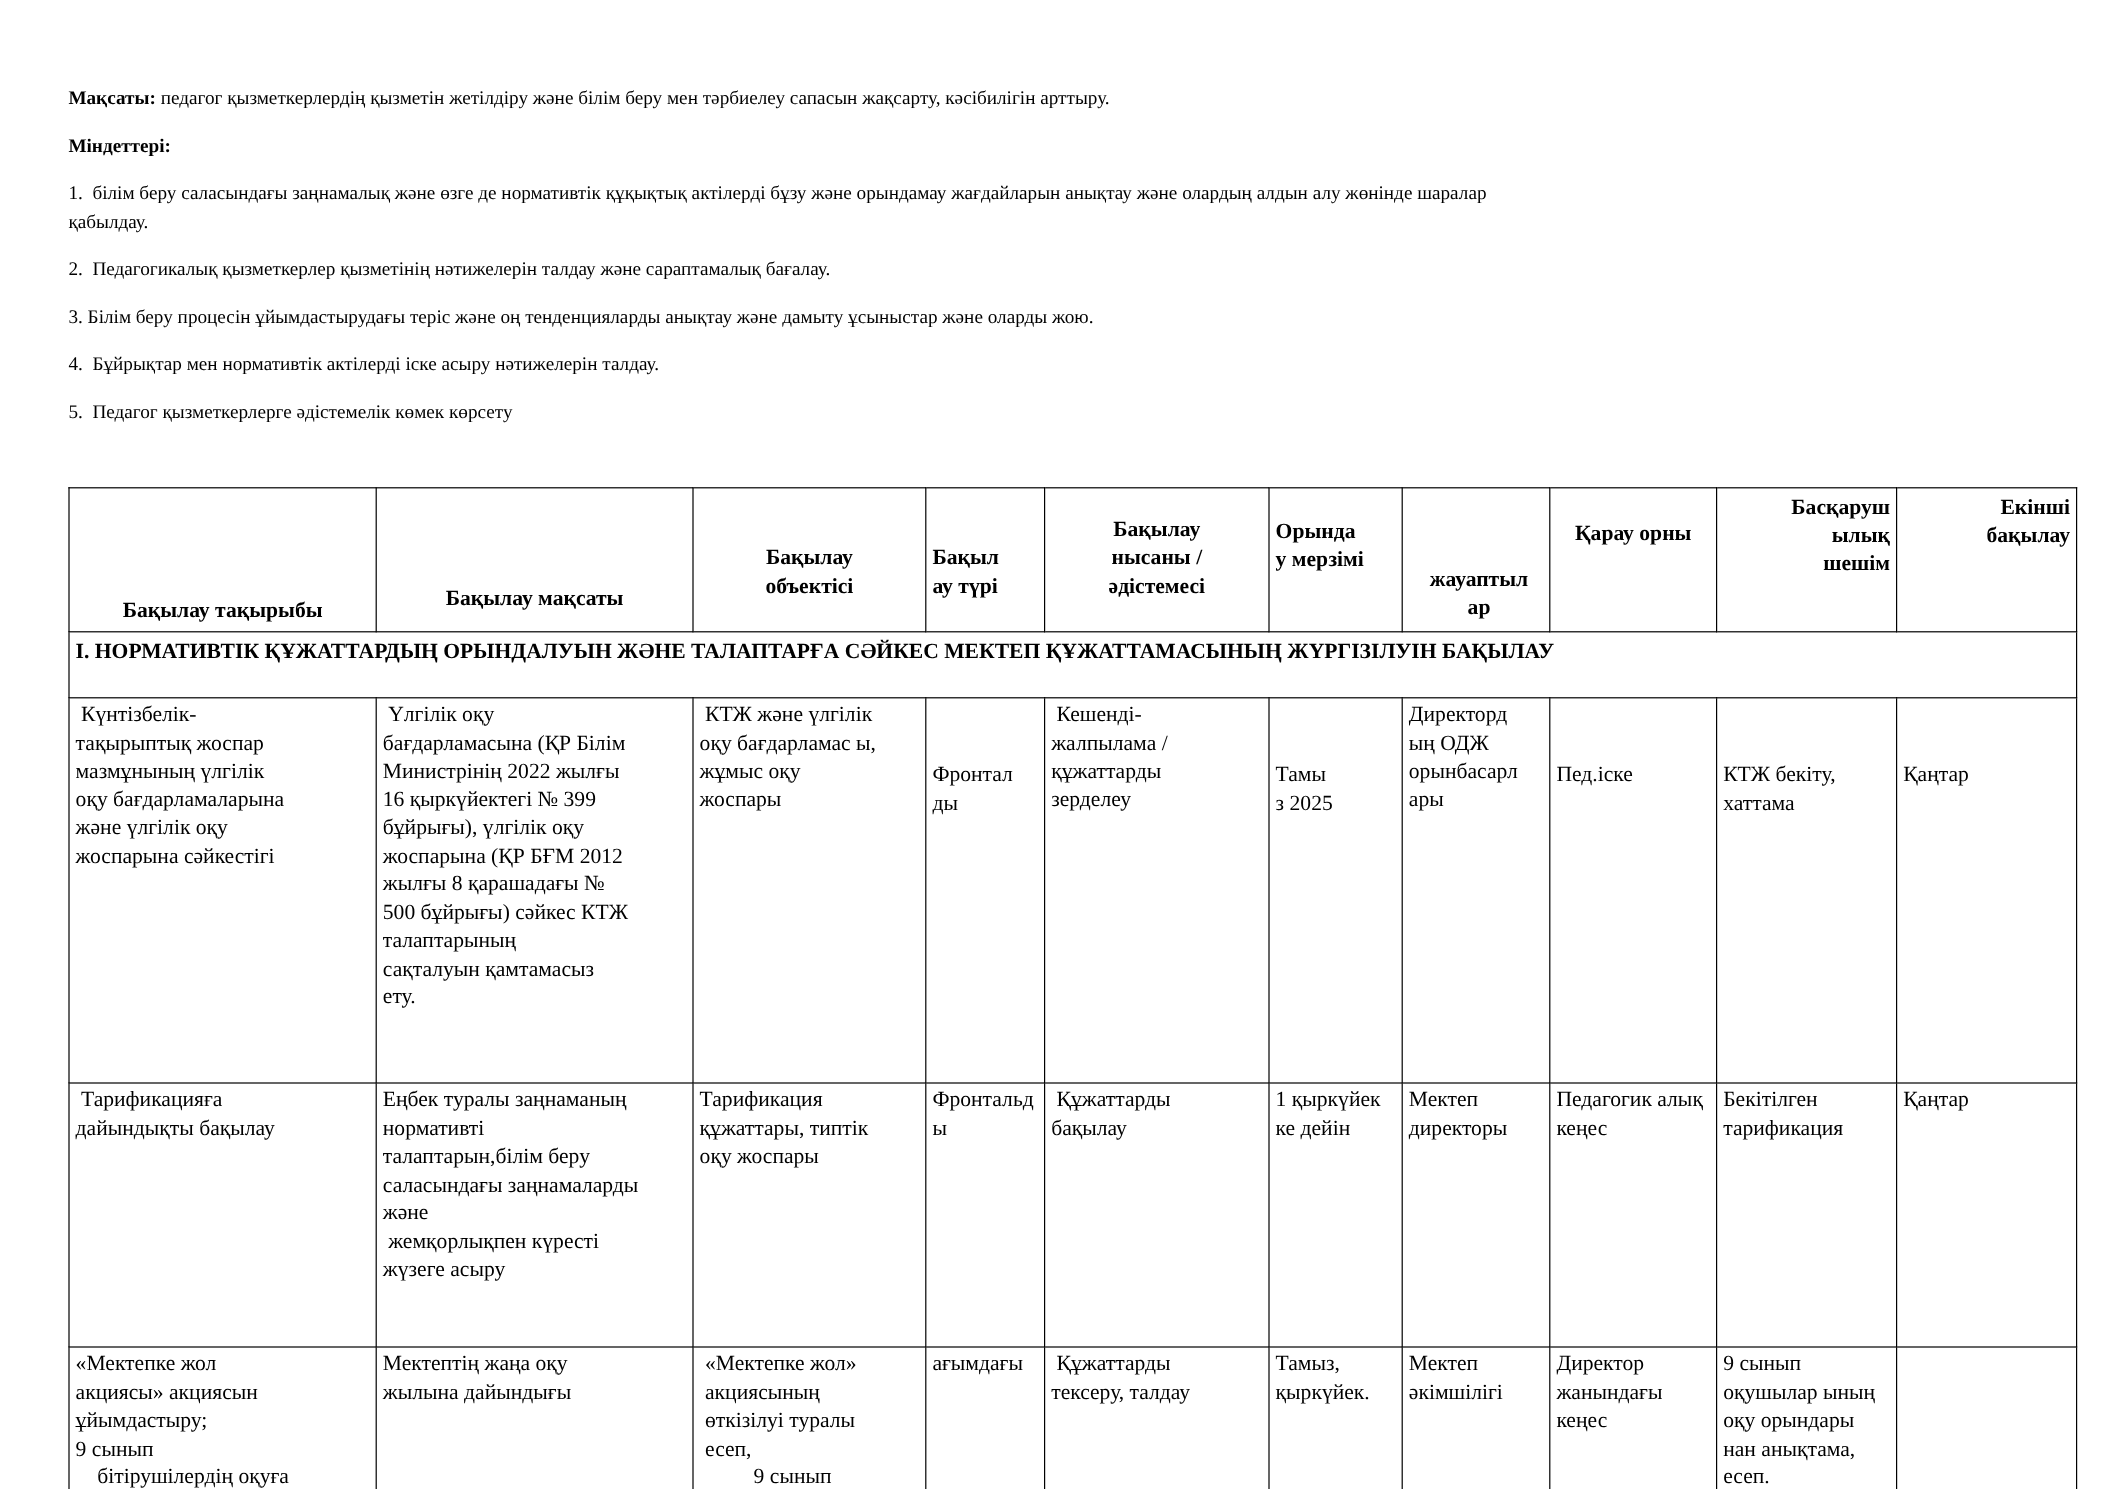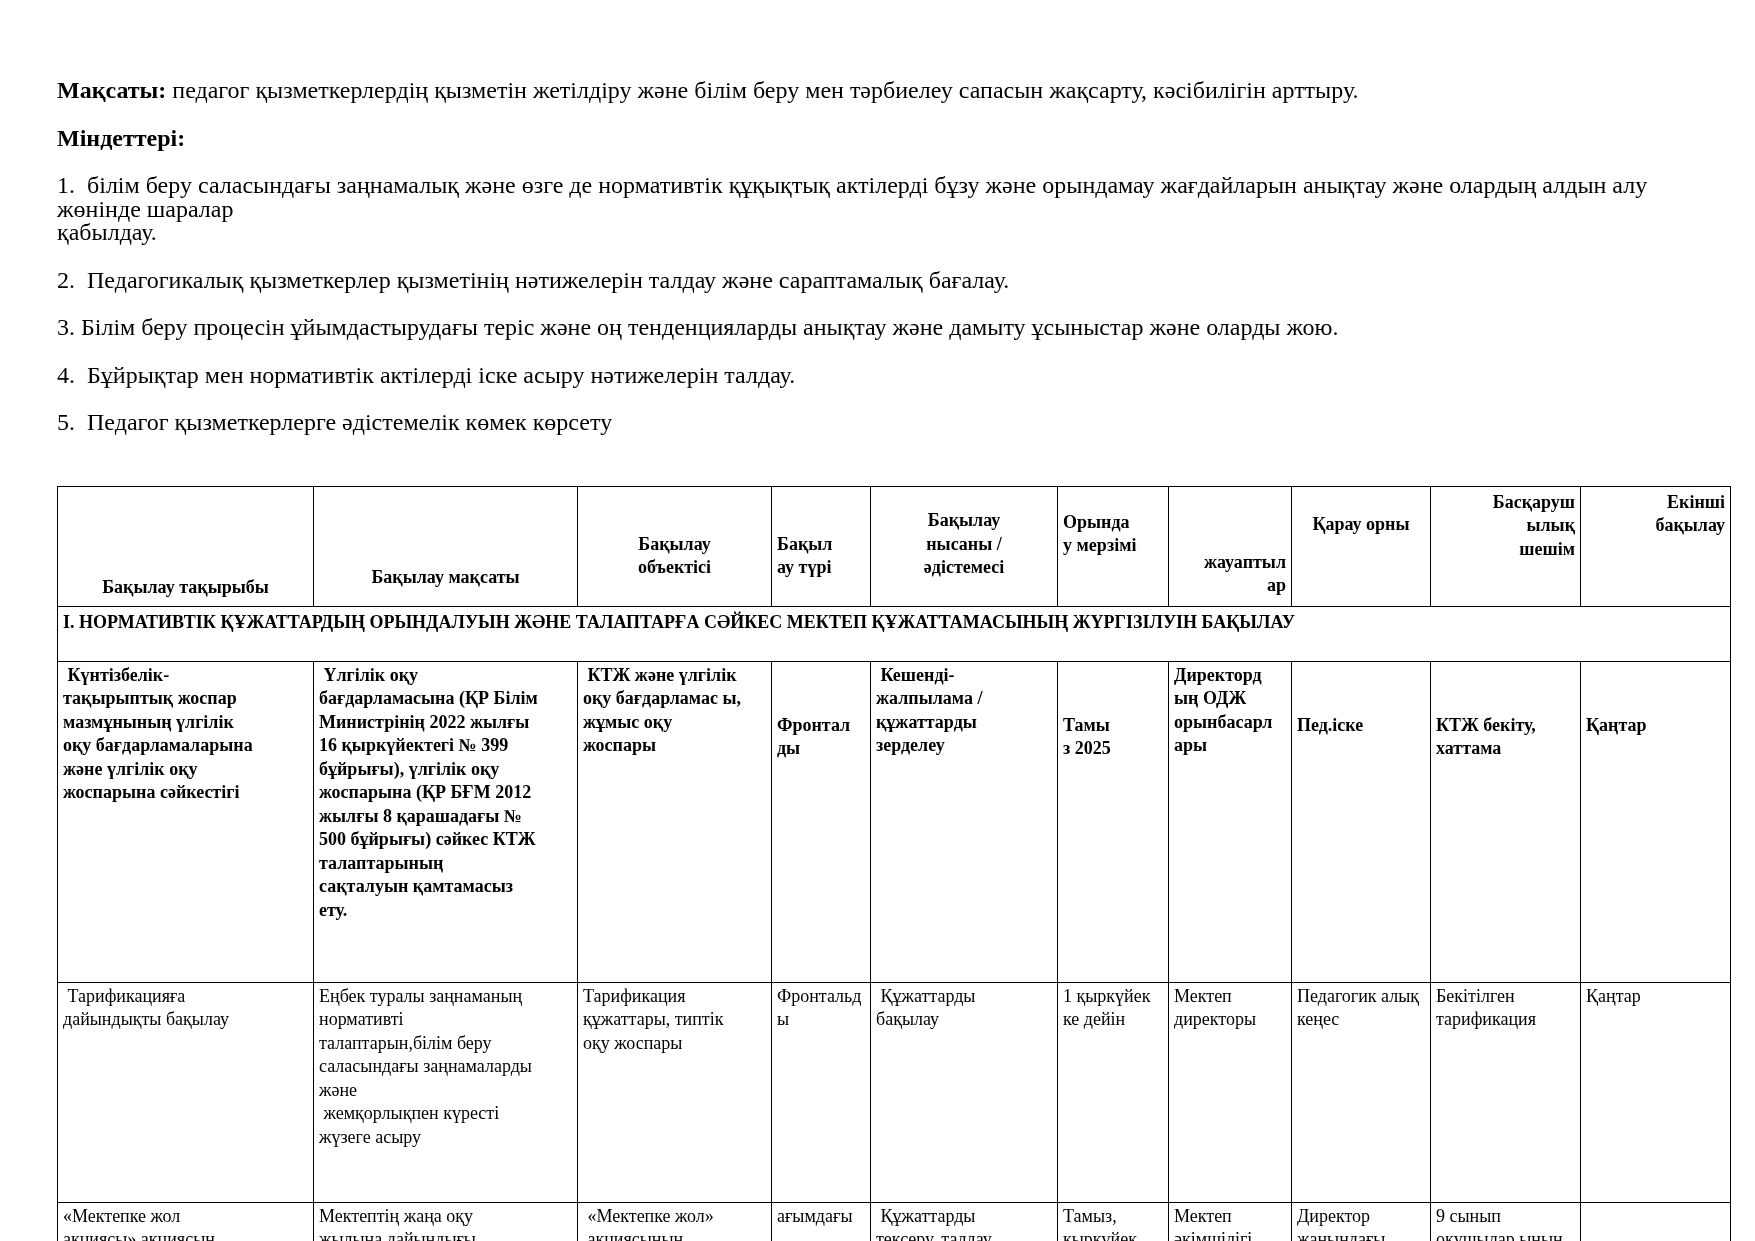--- a/index.html
+++ b/index.html
@@ -13,21 +13,21 @@
     width: 1755px;
     height: 1241px;
     overflow: hidden;
   }
   .page {
     padding: 55px 0 0 57px;
   }
   
   .intro {
     width: 1660px;
-    font-size: 24px;
+    font-size: 16px;
     line-height: 23.5px;
   }
   .intro .line {
     white-space: pre-wrap;
   }
   .b { font-weight: bold; }
   
   table.plan {
     border-collapse: collapse;
     table-layout: fixed;
@@ -47,34 +47,34 @@
   }
   
   thead tr { height: 120px; }
   thead th { font-weight: bold; }
   thead th:nth-child(1)  { vertical-align: bottom; text-align: center;   padding-bottom: 6px; }
   thead th:nth-child(2)  { vertical-align: bottom; text-align: center; padding-bottom: 16px; }
   thead th:nth-child(3)  { vertical-align: bottom; text-align: center; padding-bottom: 26px; }
   thead th:nth-child(4)  { vertical-align: bottom; text-align: left;   padding-bottom: 26px; }
   thead th:nth-child(5)  { vertical-align: bottom; text-align: center; padding-bottom: 26px; }
   thead th:nth-child(6)  { vertical-align: bottom; text-align: left;   padding-bottom: 48px; }
-  thead th:nth-child(7)  { vertical-align: bottom; text-align: right;   padding-bottom: 8px; padding-left: 10px; }
+  thead th:nth-child(7)  { vertical-align: bottom; text-align: center;   padding-bottom: 8px; padding-left: 10px; }
   thead th:nth-child(8)  { vertical-align: top;    text-align: center; padding-top: 26px; }
   thead th:nth-child(9)  { vertical-align: top;    text-align: right;   padding-top: 4px; }
   thead th:nth-child(10) { vertical-align: top;    text-align: right; padding-top: 4px; margin-left: 44px; }
   
   tr.section { height: 55px; }
   tr.section td {
     font-weight: bold;
     vertical-align: top;
     text-align: left;
     padding-top: 4px;
   }
   
-  tr.row-1 { height: 321px; font-weight: bold; }
+  tr.row-1 { height: 321px; }
   tr.row-2 { height: 220px; margin-left: 14px; }
   tr.row-3 { height: 236px; }
   tr.row-1 td:nth-child(4),
   tr.row-1 td:nth-child(6),
   tr.row-1 td:nth-child(8),
   tr.row-1 td:nth-child(9),
   tr.row-1 td:nth-child(10) { padding-top: 52px; }
 </style>
 </head>
 <body>

